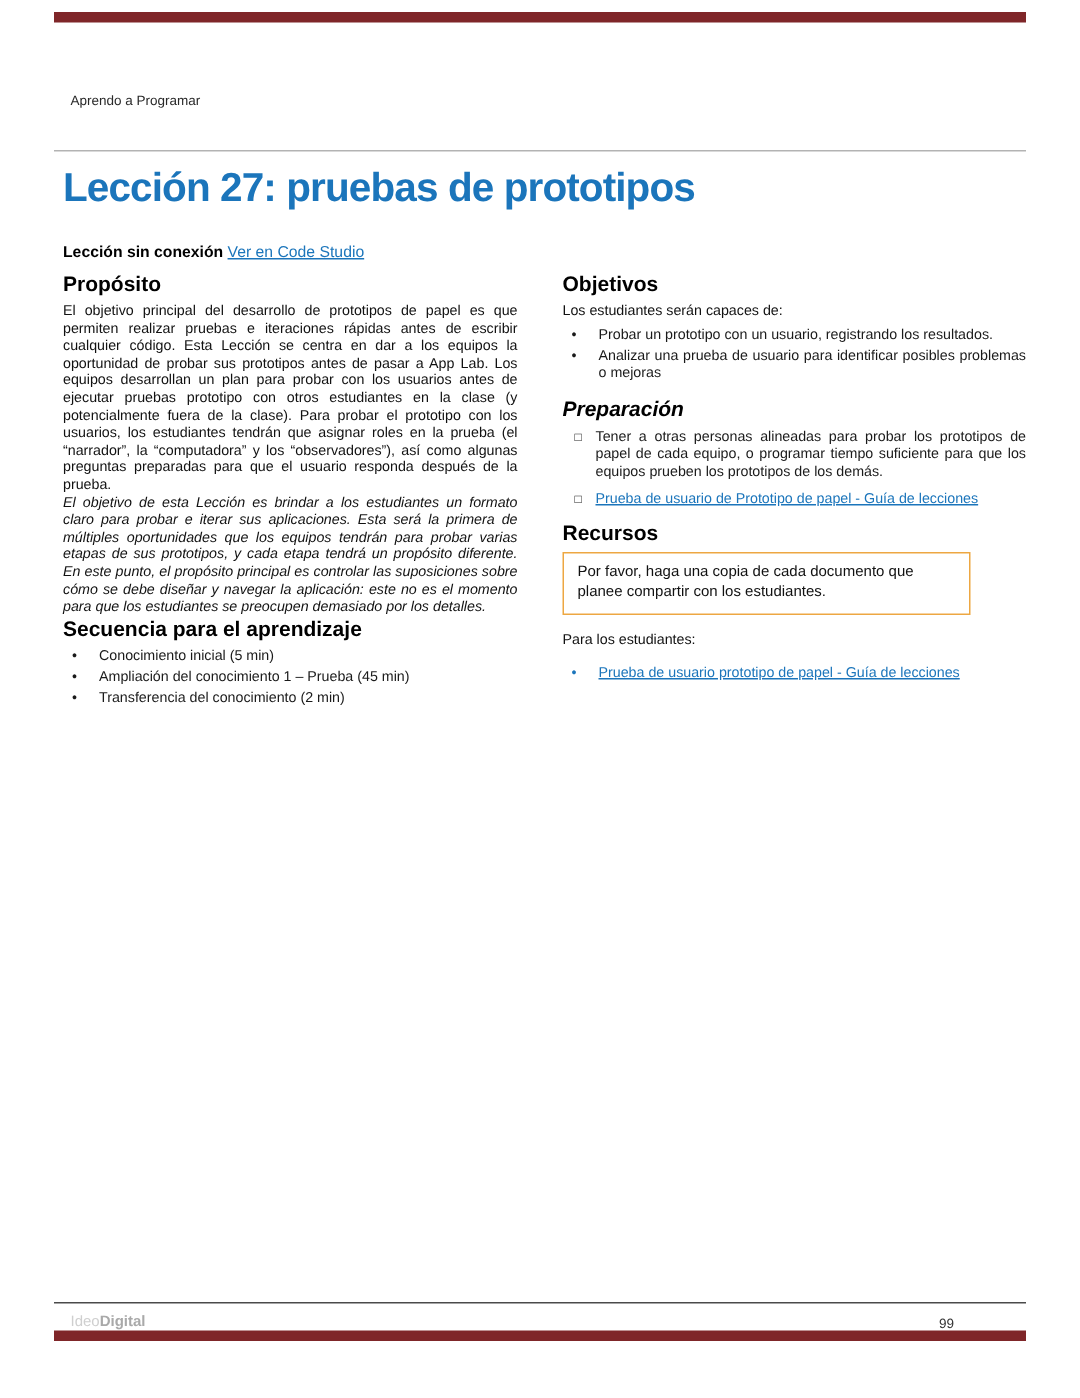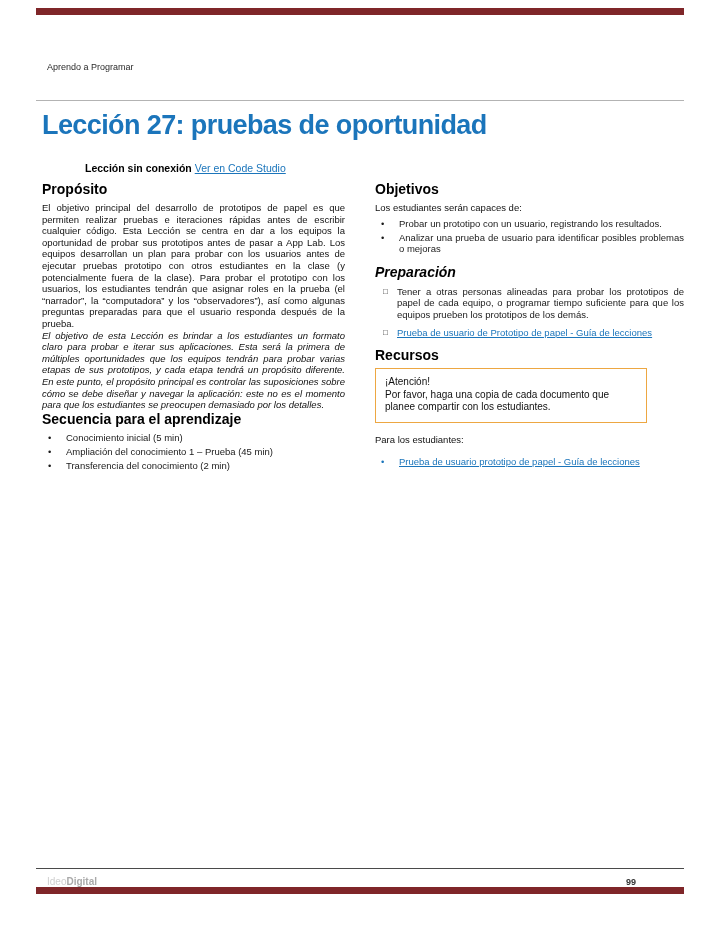--- a/index.html
+++ b/index.html
@@ -11,21 +11,21 @@
   .accent-bar { position:absolute; left:36px; width:648px; height:7px; background:var(--accent-red,#7f2629); }
   .top-bar { top:8px; }
   .bottom-bar { top:887px; }
   .brand-header { position:absolute; top:62px; left:47px; font-size:9px; color:#2a2a2a; }
   .header-rule { position:absolute; top:100px; left:36px; width:648px; height:1px; background:#b3b3b3; }
   .doc-title {
     position:absolute; top:110px; left:42px; width:620px;
     font-size:27px; font-weight:bold; letter-spacing:-0.6px; color:var(--accent-blue,#1b75bb);
   }
   .subtitle { position:absolute; top:162px; left:42px; font-size:10.5px; color:#000; }
-  .subtitle .lbl { font-weight:bold;margin-left:43px; }
+  .subtitle .lbl { font-weight:bold; }
   a.link { color:var(--accent-blue,#1b75bb); text-decoration:underline; cursor:pointer; }
 
   .columns { position:absolute; top:181px; left:42px; width:642px; display:flex; gap:30px; }
   .col-left { width:303px; }
   .col-right { width:309px; }
 
   h2.sec { font-size:14px; font-weight:bold; color:#000; margin-bottom:5px; }
   .body-p { font-size:9.5px; line-height:11.6px; text-align:justify; color:#111; }
   .col-left .body-p + .body-p { margin-top:0px;font-style:italic; }
   .col-left h2.sec + .body-p { margin-top:2px; }
@@ -47,33 +47,33 @@
     width:272px; border:1px solid var(--attention-border,#eda742);
     padding:7px 9px 8px 9px; margin-top:4px; font-size:10px; line-height:12.5px; color:#111;
   }
   .students-label { margin-top:11px; font-size:9.5px; color:#111; }
   .student-row { display:flex; margin-top:11px; font-size:9.5px; line-height:11.6px; }
   .student-row .bullet { width:24px; flex:0 0 24px; padding-left:6px; color:var(--accent-blue,#1b75bb); }
 
   .footer-rule { position:absolute; top:868px; left:36px; width:648px; height:1px; background:#4a4a4a; }
   .footer-brand { position:absolute; top:876px; left:47px; font-size:10px; color:#cfcfcf; }
   .footer-brand .b2 { color:#a9a9a9; font-weight:bold; }
-  .page-number { position:absolute; top:877px; right:84px; font-size:9px; font-weight:bold; color:#333;padding-left:41px; }
+  .page-number { position:absolute; top:877px; right:84px; font-size:9px; font-weight:normal; color:#333;padding-left:41px; }
 </style>
 </head>
 <body>
 
 <div class="page">
 
   <div class="accent-bar top-bar"></div>
 
   <div class="brand-header">Aprendo a Programar</div>
   <div class="header-rule"></div>
 
-  <h1 class="doc-title">Lección 27: pruebas de oportunidad</h1>
+  <h1 class="doc-title">Lección 27: pruebas de prototipos</h1>
 
   <div class="subtitle">
     <span class="lbl">Lección sin conexión</span>
     <a class="link">Ver en Code Studio</a>
   </div>
 
   <div class="columns">
 
     <div class="col-left">
       <h2 class="sec">Propósito</h2>
@@ -120,21 +120,20 @@
         <div class="chk-row">
           <span class="box">□</span>
           <span class="txt" style="text-align:justify;">
             <a class="link">Prueba de usuario de Prototipo de papel - Guía de lecciones</a>
           </span>
         </div>
       </div>
 
       <h2 class="sec" style="margin-top:9px;">Recursos</h2>
       <div class="attention-box">
-        <div>¡Atención!</div>
         <div>Por favor, haga una copia de cada documento que planee compartir con los estudiantes.</div>
       </div>
 
       <div class="students-label">Para los estudiantes:</div>
       <div class="student-row">
         <span class="bullet">•</span>
         <span class="txt">
           <a class="link">Prueba de usuario prototipo de papel - Guía de lecciones</a>
         </span>
       </div>

